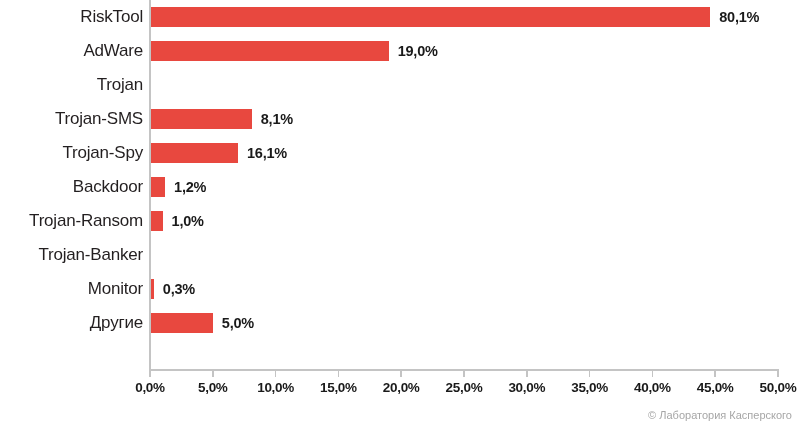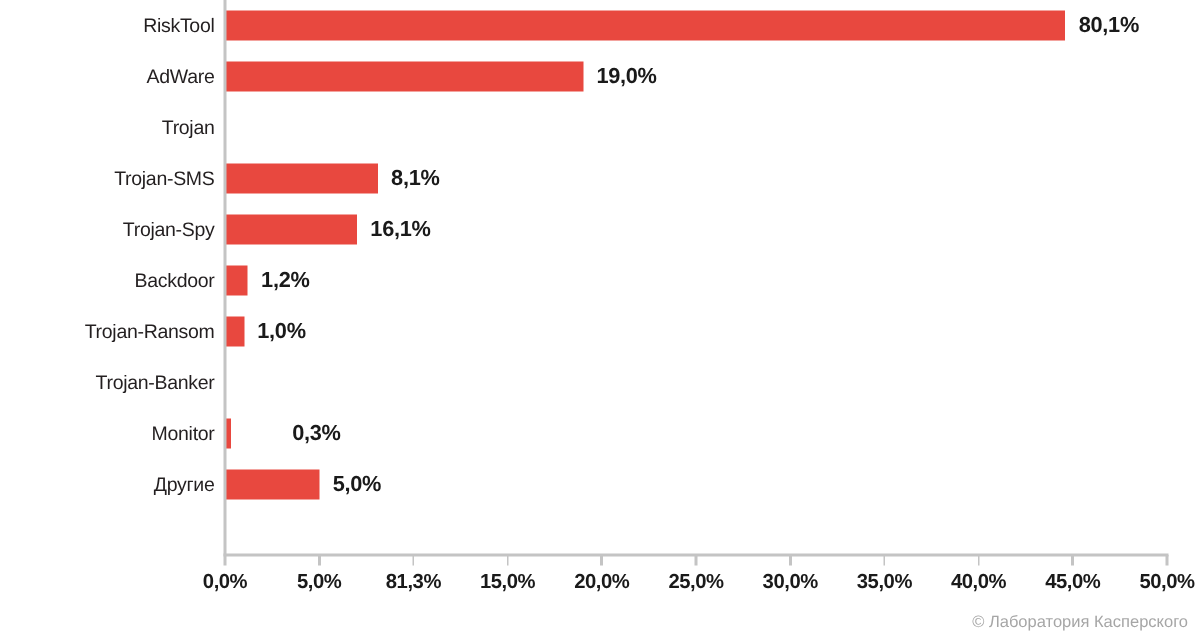--- a/index.html
+++ b/index.html
@@ -44,21 +44,21 @@
 
   
   .cat-label {
     position: absolute;
     left: 0;
     top: 0;
     width: 143px;
     height: 34px;
     line-height: 34px;
     text-align: right;
-    font-size: 13px;
+    font-size: 17px;
     color: #231f20;
     font-family: "Liberation Sans", "DejaVu Sans", sans-serif;
     letter-spacing: -0.2px;
     white-space: nowrap;
     overflow: visible;
   }
 
   
   .bar-track {
     position: absolute;
@@ -192,42 +192,42 @@
             <div class="bar-value" style="left: 21.56px;">1,0%</div>
           </div>
         </div>
         <div class="bar-row">
           <div class="cat-label">Trojan-Banker</div>
         </div>
         <div class="bar-row">
           <div class="cat-label">Monitor</div>
           <div class="bar-track">
             <div class="bar" style="width: 3.768px; background: rgb(232, 72, 63);"></div>
-            <div class="bar-value" style="left: 12.768px; margin-left: 32px;">0,3%</div>
+            <div class="bar-value" style="left: 12.768px;">0,3%</div>
           </div>
         </div>
         <div class="bar-row">
           <div class="cat-label">Другие</div>
           <div class="bar-track">
             <div class="bar" style="width: 62.8px; background: rgb(232, 72, 63);"></div>
             <div class="bar-value" style="left: 71.8px;">5,0%</div>
           </div>
         </div>
       </div>
 
     <div class="value-axis-line"></div>
     <div class="category-axis-line"></div>
 
     <div class="ticks">
         <div class="tick-mark" style="left: 149.25px; background: rgb(196, 196, 196);"></div>
         <div class="tick-label" style="left: 150px;">0,0%</div>
         <div class="tick-mark" style="left: 212.05px; background: rgb(196, 196, 196);"></div>
         <div class="tick-label" style="left: 212.8px;">5,0%</div>
         <div class="tick-mark" style="left: 274.85px; background: rgb(196, 196, 196);"></div>
-        <div class="tick-label" style="left: 275.6px;">81,3%</div>
+        <div class="tick-label" style="left: 275.6px;">10,0%</div>
         <div class="tick-mark" style="left: 337.65px; background: rgb(196, 196, 196);"></div>
         <div class="tick-label" style="left: 338.4px; text-align: right;">15,0%</div>
         <div class="tick-mark" style="left: 400.45px; background: rgb(196, 196, 196);"></div>
         <div class="tick-label" style="left: 401.2px;">20,0%</div>
         <div class="tick-mark" style="left: 463.25px; background: rgb(196, 196, 196);"></div>
         <div class="tick-label" style="left: 464px;">25,0%</div>
         <div class="tick-mark" style="left: 526.05px; background: rgb(196, 196, 196);"></div>
         <div class="tick-label" style="left: 526.8px;">30,0%</div>
         <div class="tick-mark" style="left: 588.85px; background: rgb(196, 196, 196);"></div>
         <div class="tick-label" style="left: 589.6px;">35,0%</div>

